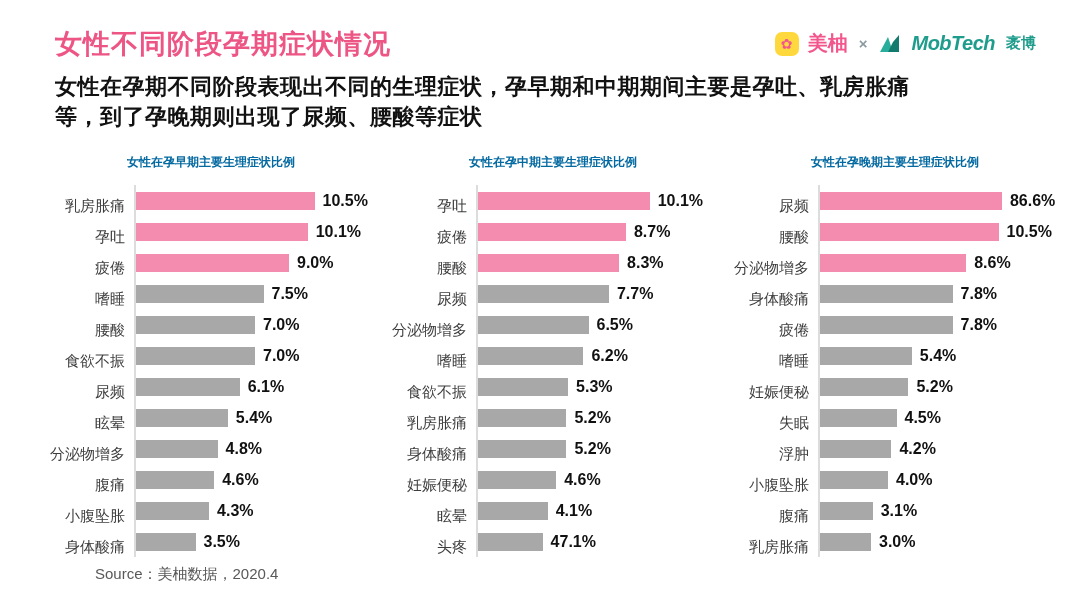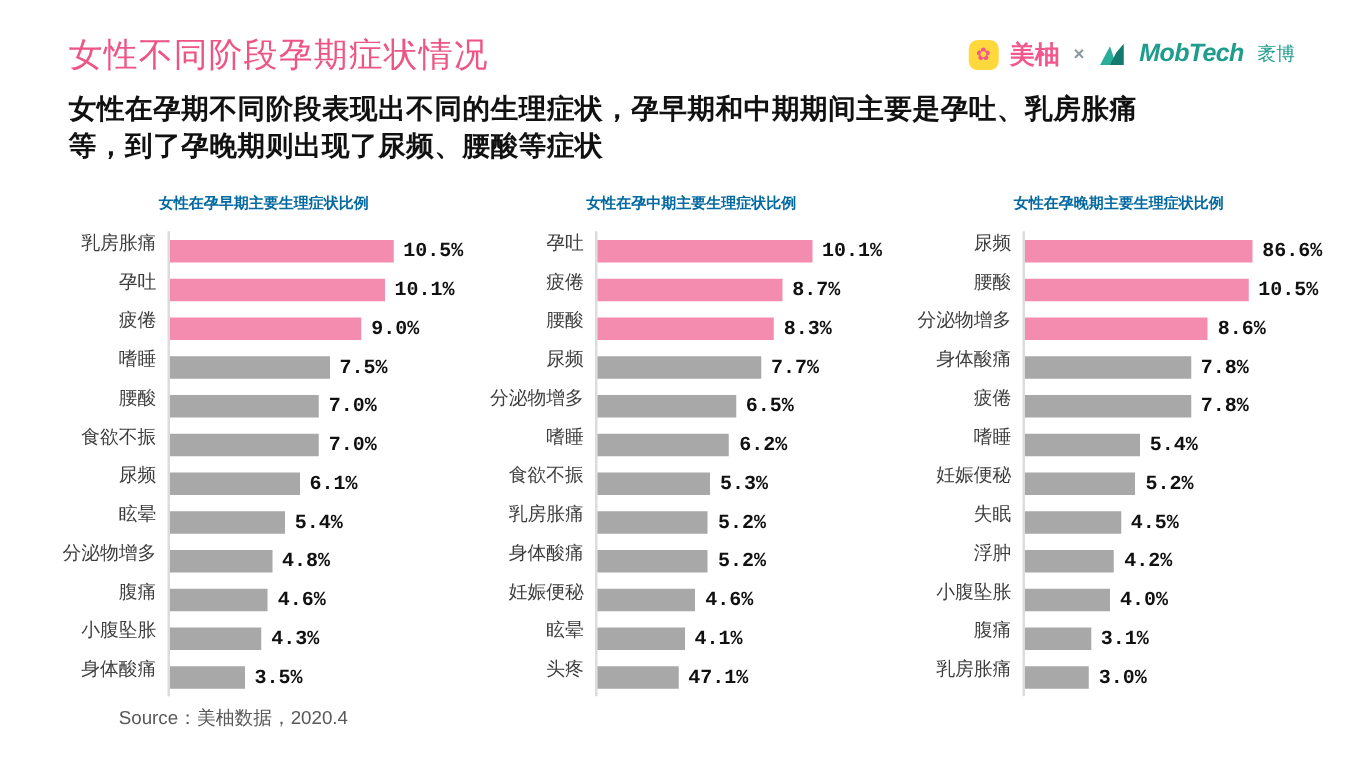--- a/index.html
+++ b/index.html
@@ -2,36 +2,36 @@
 <html><head>
 <meta charset="utf-8">
 <style>
   * { margin:0; padding:0; box-sizing:border-box; }
   html,body { background:#ffffff; }
   .page {
     width:1080px; height:608px; background:#ffffff; position:relative;
     font-family:"Liberation Sans","DejaVu Sans",sans-serif; overflow:hidden;
   }
   .header { display:flex; justify-content:space-between; align-items:flex-start; padding:26px 44px 0 55px; }
-  .main-title { font-size:27px; font-weight:normal; color:var(--title-pink); letter-spacing:1px; }
+  .main-title { font-size:27px; font-weight:bold; color:var(--title-pink); letter-spacing:1px; }
   .subtitle { padding:10px 44px 0 55px; font-size:22px; font-weight:bold; color:#111111; line-height:30px; letter-spacing:0.5px; }
   .logos { display:flex; align-items:center; gap:9px; margin-top:4px; white-space:nowrap; }
   .meiyou-box {
     width:24px; height:24px; border-radius:7px; background:var(--meiyou-yellow);
     display:flex; align-items:center; justify-content:center; font-size:14px; color:var(--meiyou-pink);
   }
   .meiyou-text { font-size:20px; font-weight:bold; color:var(--meiyou-pink); }
   .logo-sep { font-size:15px; color:#8a9aa0; font-weight:bold; padding:0 2px; }
   .mobtech-text { font-size:20px; font-weight:bold; font-style:italic; color:var(--mobtech-teal); letter-spacing:-0.5px; }
-  .mobtech-suffix { font-size:15px; font-weight:normal; color:var(--mobtech-teal); margin-left:2px; }
+  .mobtech-suffix { font-size:15px; font-weight:bold; color:var(--mobtech-teal); margin-left:2px; }
 
   .charts { display:flex; padding:16px 14px 0 40px; }
   .chart { width:342px; }
   .chart-title { text-align:center; font-size:12px; font-weight:bold; color:#0369a1; margin:6px 0 14px 0; }
-  .row { display:flex; align-items:flex-start; height:31px;font-family:Liberation Mono, monospace; }
+  .row { display:flex; align-items:flex-end; height:31px; }
   .cat { width:94px; text-align:right; padding-right:9px; font-size:15px; color:#3d3d3d; white-space:nowrap; }
   .track { border-left:2px solid #dcdcdc; flex:1; display:flex; align-items:center; height:100%; }
   .bar { height:18px; }
   .bar.pink { background:var(--bar-pink); }
   .bar.gray { background:var(--bar-gray); }
   .val { font-size:16px; font-weight:bold; color:#111111; margin-left:8px; white-space:nowrap; }
 
   .source { padding:8px 0 0 55px; font-size:15px; color:#595959;margin-left:40px; }
 </style>
 </head>

